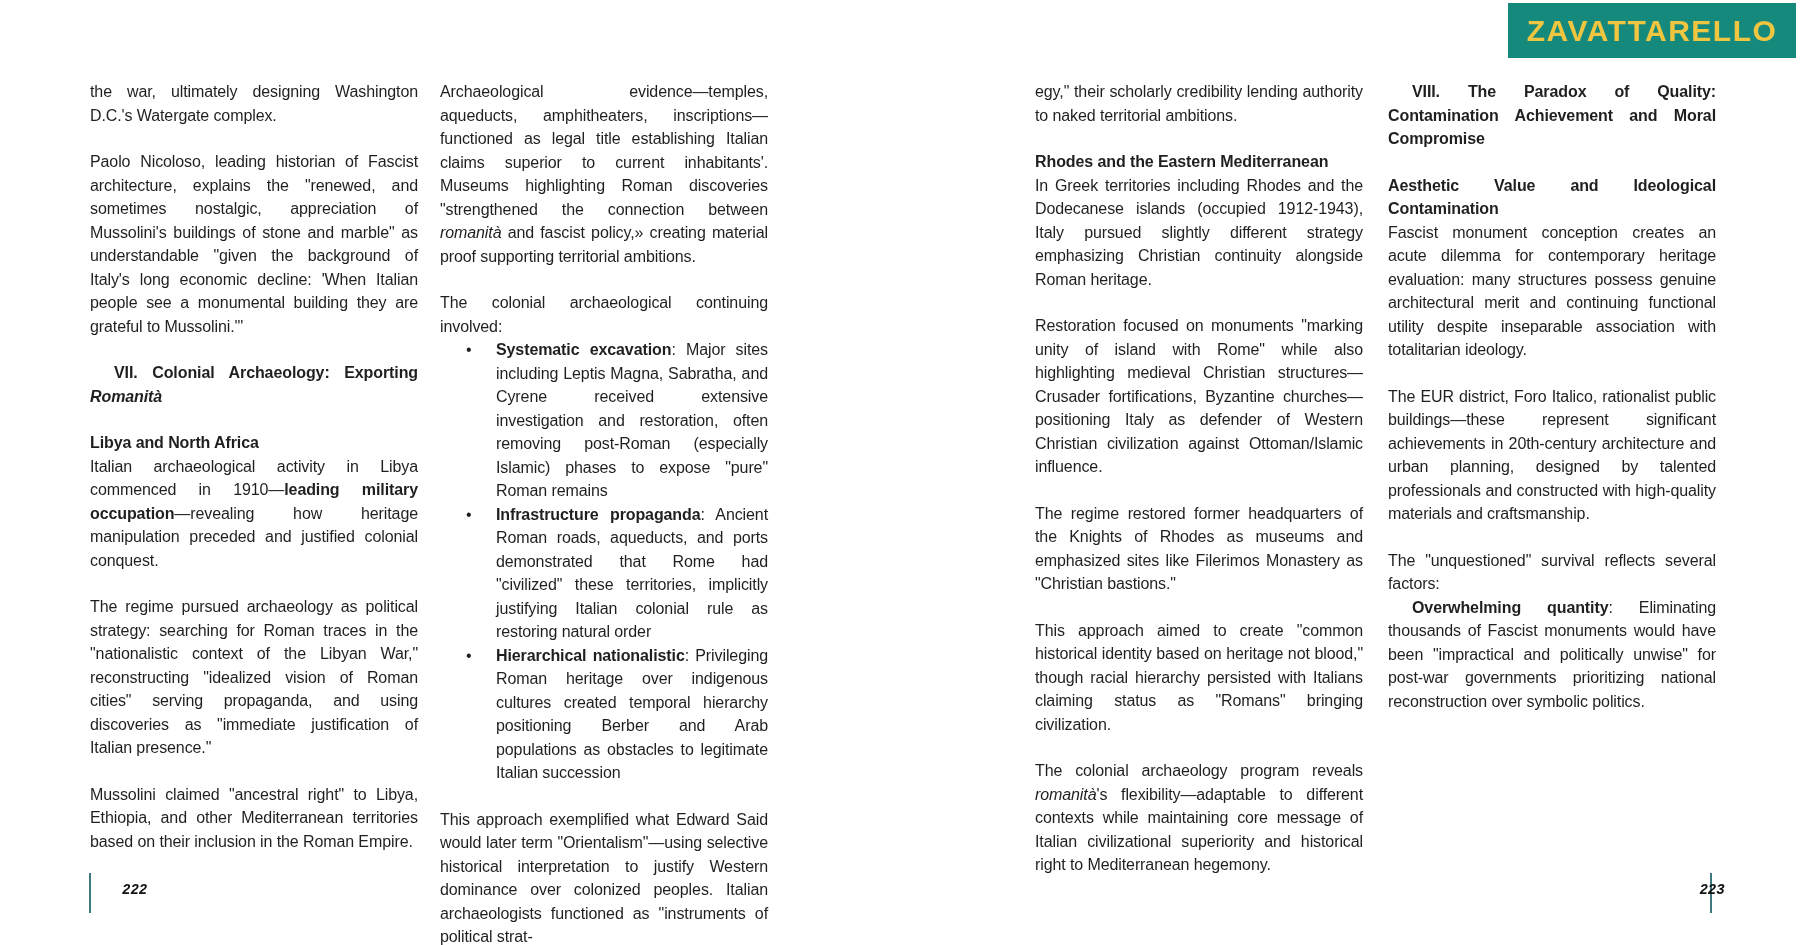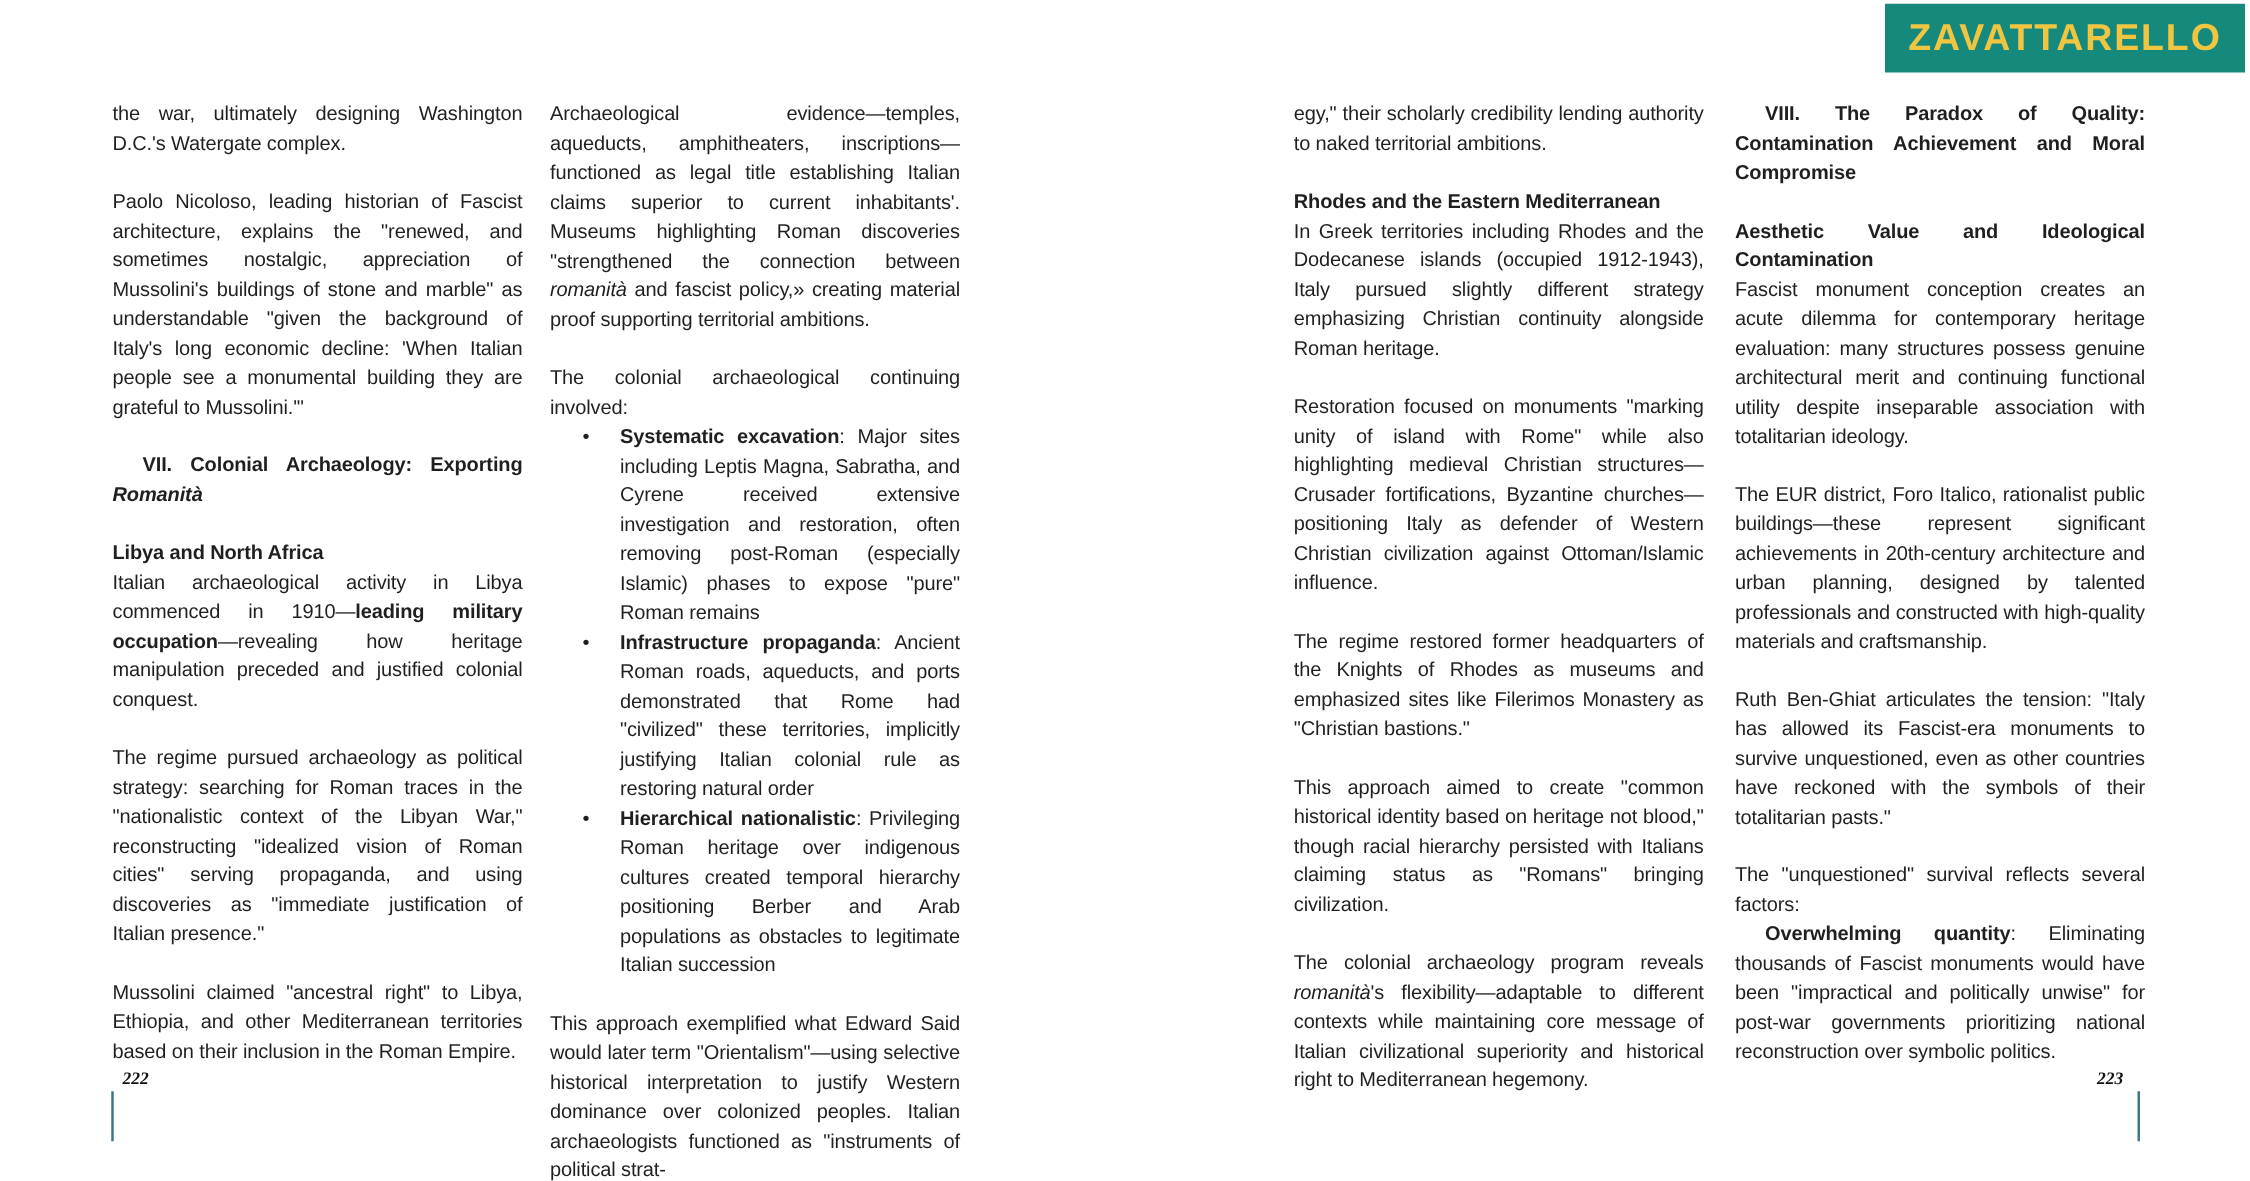--- a/index.html
+++ b/index.html
@@ -32,23 +32,23 @@
   .blk-subheading{font-weight:bold;margin:0;}
   .blk-bullet{margin:0;padding-left:56px;position:relative;}
   .blk-spacer{height:23px;}
   .bullet-marker{position:absolute;left:26px;top:0;}
   .b{font-weight:bold;}
   .i{font-style:italic;}
   .page-bar{position:absolute;width:2px;height:40px;top:873px;}
   .bar-left{left:89px;}
   .bar-right{left:1710px;}
   .page-number{
-    position:absolute;top:856px;
-    font-family:Liberation Serif, serif;font-weight:bold;font-style:italic;
-    font-size:14px;color:#111;
+    position:absolute;top:882px;
+    font-family:Liberation Mono, monospace;font-weight:bold;font-style:italic;
+    font-size:14px;color:#111;margin-left:24px;
   }
   .pn-left{left:98px;}
   .pn-right{left:1668px;width:40px;text-align:center;}
 </style>
 </head>
 <body>
 
 <div class="spread">
 
   <div class="banner" style="background: rgb(22, 137, 125);">
@@ -80,21 +80,20 @@
       <div class="blk blk-p"><span>Restoration focused on monuments "marking unity of island with Rome" while also highlighting medieval Christian structures—Crusader fortifications, Byzantine churches—positioning Italy as defender of Western Christian civilization against Ottoman/Islamic influence.</span></div>
       <div class="blk blk-p"><span>The regime restored former headquarters of the Knights of Rhodes as museums and emphasized sites like Filerimos Monastery as "Christian bastions."</span></div>
       <div class="blk blk-p"><span>This approach aimed to create "common historical identity based on heritage not blood," though racial hierarchy persisted with Italians claiming status as "Romans" bringing civilization.</span></div>
       <div class="blk blk-p"><span>The colonial archaeology program reveals </span><span class="i">romanità</span><span>'s flexibility—adaptable to different contexts while maintaining core message of Italian civilizational superiority and historical right to Mediterranean hegemony.</span></div>
     </div>
   <div class="col col-4">
       <div class="blk blk-heading"><span class="b">VIII. The Paradox of Quality: Contamination Achievement and Moral Compromise</span></div>
       <div class="blk blk-subheading"><span class="b">Aesthetic Value and Ideological Contamination</span></div>
       <div class="blk blk-p"><span>Fascist monument conception creates an acute dilemma for contemporary heritage evaluation: many structures possess genuine architectural merit and continuing functional utility despite inseparable association with totalitarian ideology.</span></div>
       <div class="blk blk-p"><span>The EUR district, Foro Italico, rationalist public buildings—these represent significant achievements in 20th-century architecture and urban planning, designed by talented professionals and constructed with high-quality materials and craftsmanship.</span></div>
-      <div class="blk blk-p"><span>Ruth Ben-Ghiat articulates the tension: "Italy has allowed its Fascist-era monuments to survive unquestioned, even as other countries have reckoned with the symbols of their totalitarian pasts."</span></div>
       <div class="blk blk-ptight"><span>The "unquestioned" survival reflects several factors:</span></div>
       <div class="blk blk-pindent"><span class="b">Overwhelming quantity</span><span>: Eliminating thousands of Fascist monuments would have been "impractical and politically unwise" for post-war governments prioritizing national reconstruction over symbolic politics.</span></div>
     </div>
 
   <div class="page-bar bar-left" style="background: rgb(62, 121, 130);"></div>
   <div class="page-number pn-left">222</div>
 
   <div class="page-bar bar-right" style="background: rgb(62, 121, 130);"></div>
   <div class="page-number pn-right">223</div>
 

